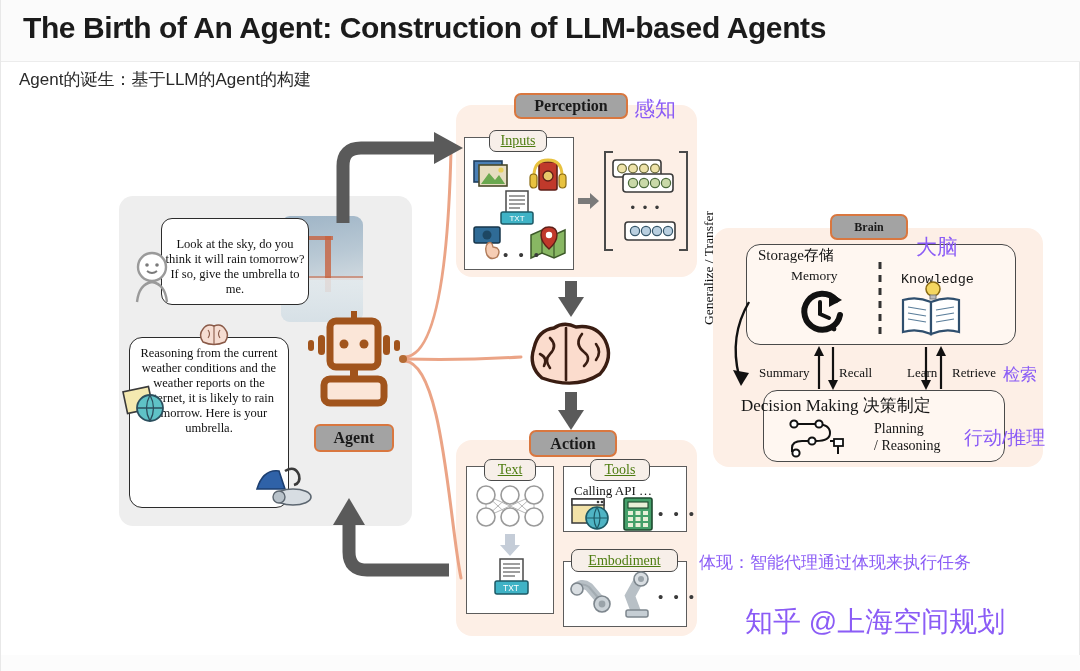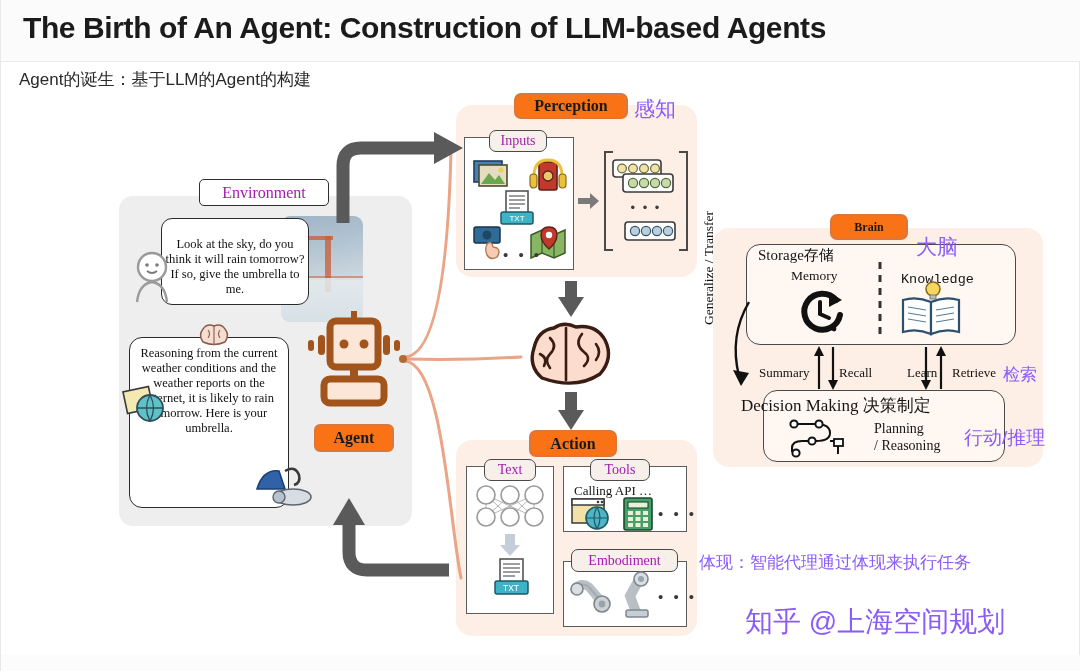--- a/index.html
+++ b/index.html
@@ -37,21 +37,21 @@
     position:absolute;left:18px;top:68px;
     font-family:"Liberation Sans", sans-serif;
     font-size:17px;
     color:#2a2a2a;
     white-space:nowrap;
   }
 
   
   .badge{
     position:absolute;
-    background:#f97316;
+    background:#a3a3a3;
     border:2px solid #d9773f;
     border-radius:7px;
     font-family:"Liberation Serif", serif;
     font-weight:bold;
     color:#1a1a1a;
     text-align:center;
     line-height:1;
     display:flex;align-items:center;justify-content:center;
     box-sizing:border-box;
     z-index:8;
@@ -77,25 +77,26 @@
     border-radius:14px;
     box-sizing:border-box;
     z-index:4;
   }
   .tagbox{
     position:absolute;
     background:#f7efe9;
     border:1.4px solid #4a4a4a;
     border-radius:7px;
     font-family:"Liberation Serif", serif;
-    color:#a21caf;
+    color:#4d7c0f;
     display:flex;align-items:center;justify-content:center;
     box-sizing:border-box;
     z-index:6;
     white-space:nowrap;
+    text-decoration:underline;
   }
   .cn{
     position:absolute;
     font-family:"Liberation Sans", sans-serif;
     color:#8b5cf6;
     white-space:nowrap;
     z-index:9;
   }
   .lbl{
     position:absolute;
@@ -248,21 +249,20 @@
     <path d="M14 0 L14 18" stroke="#5a5a5a" stroke-width="12" fill="none"></path>
     <path d="M1 16 L14 36 L27 16 Z" fill="#5a5a5a"></path>
   </svg>
 
   <svg class="garrow" style="left:556px;top:392px;width:30px;height:42px;">
     <path d="M14 0 L14 20" stroke="#5a5a5a" stroke-width="12" fill="none"></path>
     <path d="M1 18 L14 38 L27 18 Z" fill="#5a5a5a"></path>
   </svg>
 
   <div id="env-panel"></div>
-  <div class="tagbox" id="env-tag">Environment</div>
 
   <div id="bridge-photo">
     <div class="tower" style="left:16px;top:14px;width:7px;height:62px;"></div>
     <div class="tower" style="left:44px;top:20px;width:6px;height:56px;"></div>
     <div class="tower" style="left:14px;top:20px;width:38px;height:4px;"></div>
     <div class="tower" style="left:0;top:60px;width:82px;height:4px;opacity:.55;"></div>
     <div style="position:absolute;left:0;top:62px;width:82px;height:44px;background:linear-gradient(180deg,rgba(230,236,239,.85),rgba(214,224,230,.95));"></div>
   </div>
 
   <svg id="human-icon" viewBox="0 0 44 54">

